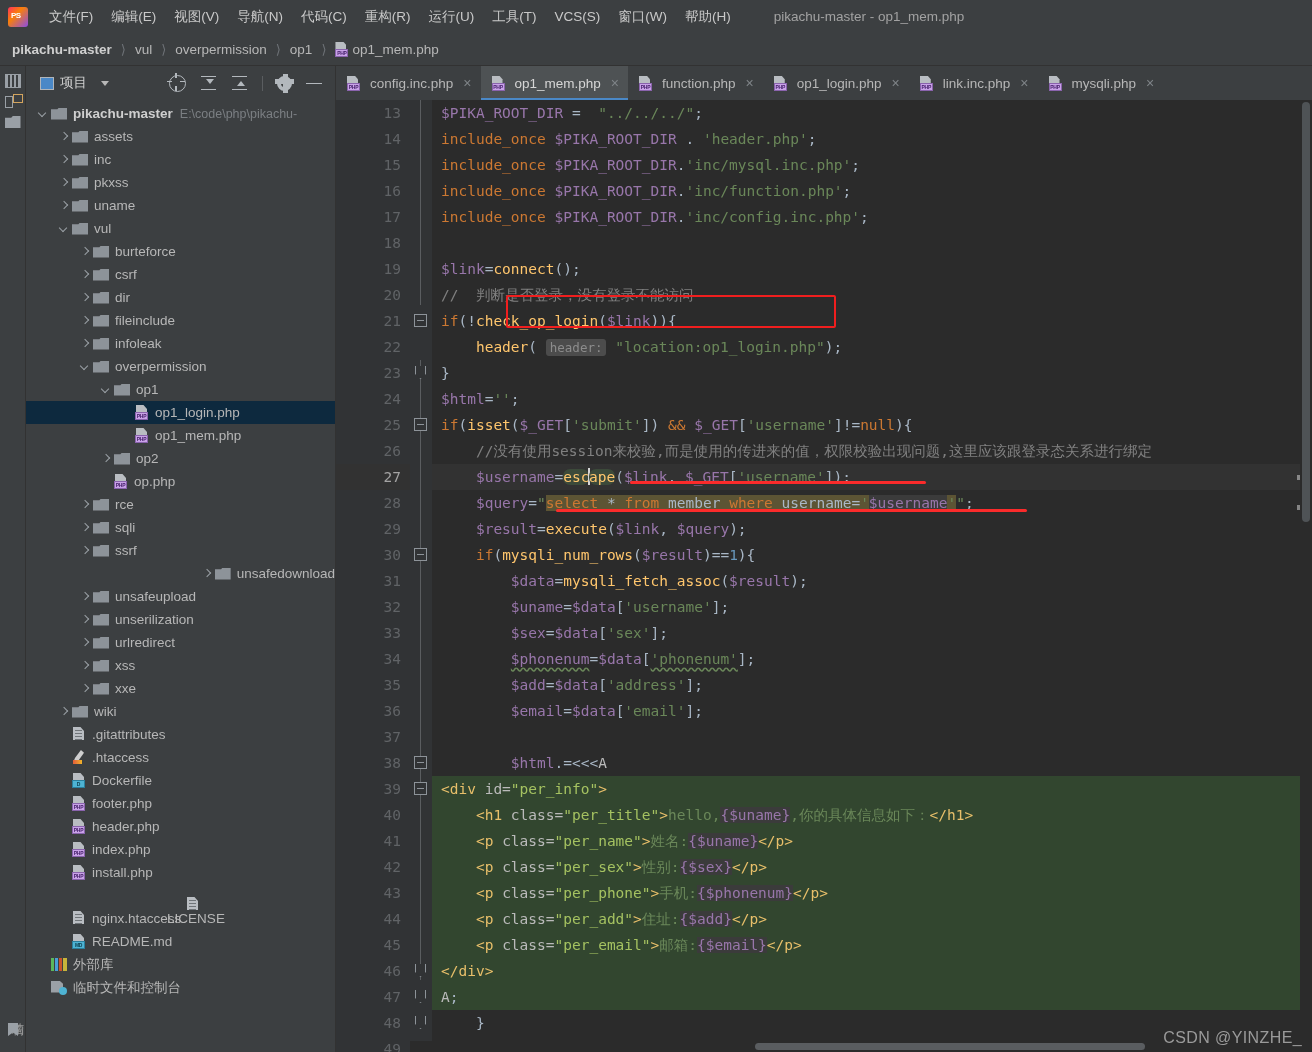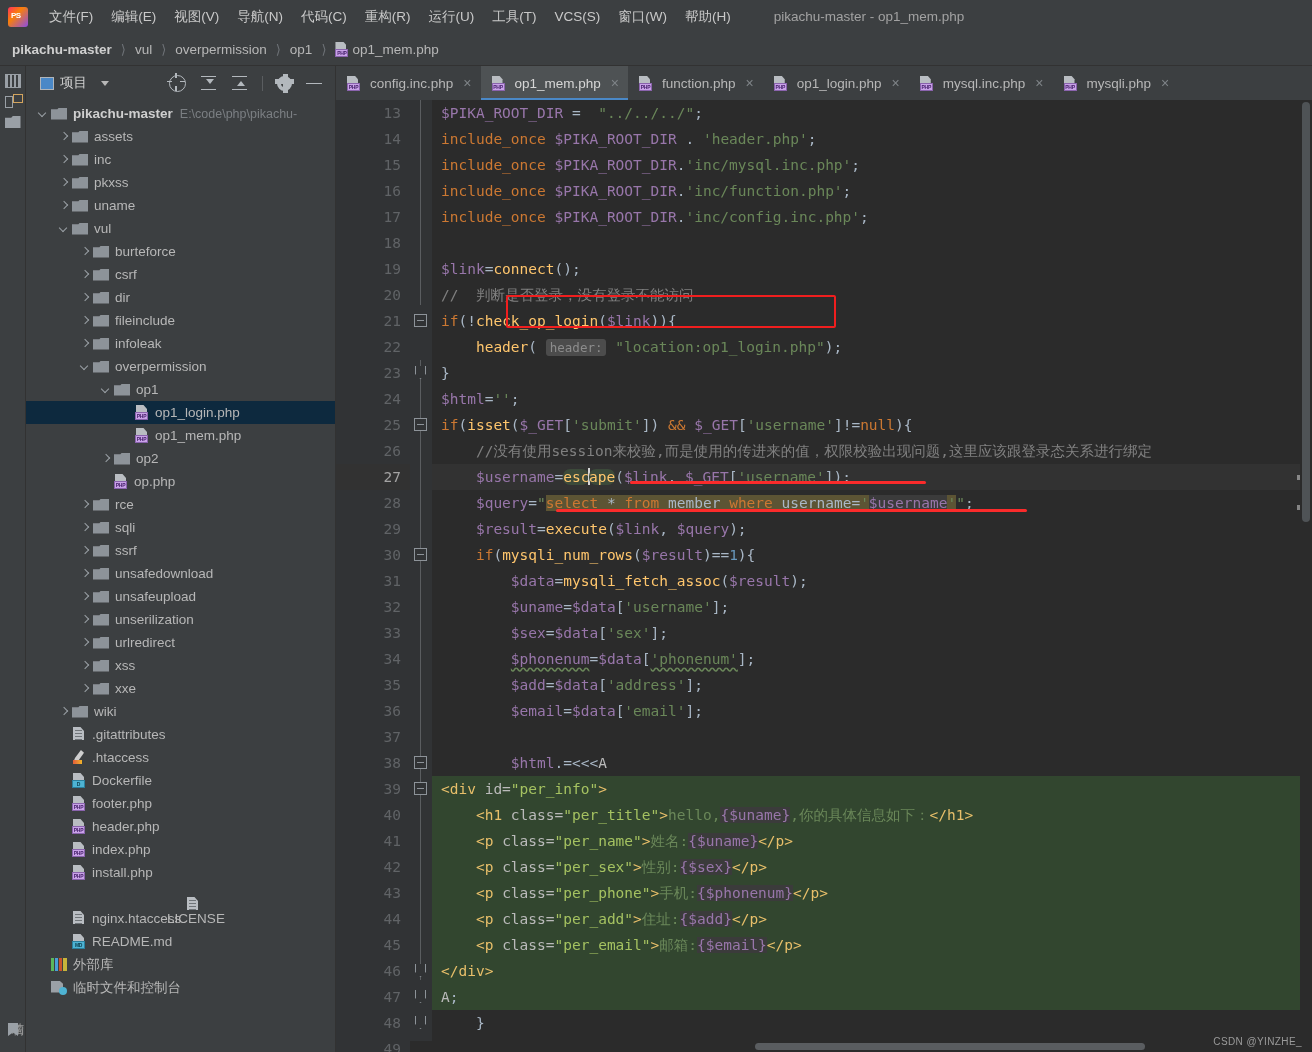--- a/index.html
+++ b/index.html
@@ -160,21 +160,21 @@
   
   .redbox { position:absolute; border:2.5px solid #f01e1e; border-radius:2px; pointer-events:none; }
   .redline { position:absolute; height:3px; background:#fb2b2b; border-radius:2px; pointer-events:none; }
 
   .vscroll { position:absolute; right:0; top:0; width:12px; bottom:0; background:#2b2b2b;}
   .vthumb { position:absolute; right:2px; top:2px; width:8px; height:420px; background:#4f5356; border-radius:4px;}
   .hscroll { position:absolute; left:74px; right:12px; bottom:0; height:11px; background:#2b2b2b;}
   .hthumb { position:absolute; left:345px; width:390px; top:2px; height:7px; background:#5a5d60; border-radius:4px;}
   .marker-stripe { position:absolute; right:12px; width:3px; background:#d0d0d0; opacity:.55;}
 
-  .watermark { position:absolute; right:10px; bottom:5px; color:#9a9a9a; font-size:10px; letter-spacing:.4px;text-align:right; }
+  .watermark { position:absolute; right:10px; bottom:5px; color:#9a9a9a; font-size:16px; letter-spacing:.4px;text-align:right; }
 </style>
 </head>
 <body>
 
 <div class="app">
 
   <div class="menubar">
     <div class="logo"></div>
     <div class="menu-item">文件(F)</div>
     <div class="menu-item">编辑(E)</div>
@@ -339,21 +339,21 @@
           <div class="row" style="padding-left: 52px;">
             <span class="arrow r"></span>
             <span class="fold"></span>
             <span>sqli</span>
           </div>
           <div class="row" style="padding-left: 52px;">
             <span class="arrow r"></span>
             <span class="fold"></span>
             <span>ssrf</span>
           </div>
-          <div class="row" style="padding-left: 52px;">
+          <div class="row" style="padding-left: 52px; justify-content: flex-end;">
             <span class="arrow r"></span>
             <span class="fold"></span>
             <span>unsafedownload</span>
           </div>
           <div class="row" style="padding-left: 52px;">
             <span class="arrow r"></span>
             <span class="fold"></span>
             <span>unsafeupload</span>
           </div>
           <div class="row" style="padding-left: 52px;">
@@ -507,21 +507,21 @@
               <b>PHP</b>
             </span>
             <span>op1_login.php</span>
             <span class="x">×</span>
           </div>
           <div class="tab">
             <span class="php-ico">
               <i></i>
               <b>PHP</b>
             </span>
-            <span>mysql.inc.php</span>
+            <span>link.inc.php</span>
             <span class="x">×</span>
           </div>
           <div class="tab">
             <span class="php-ico">
               <i></i>
               <b>PHP</b>
             </span>
             <span>mysqli.php</span>
             <span class="x">×</span>
           </div>

